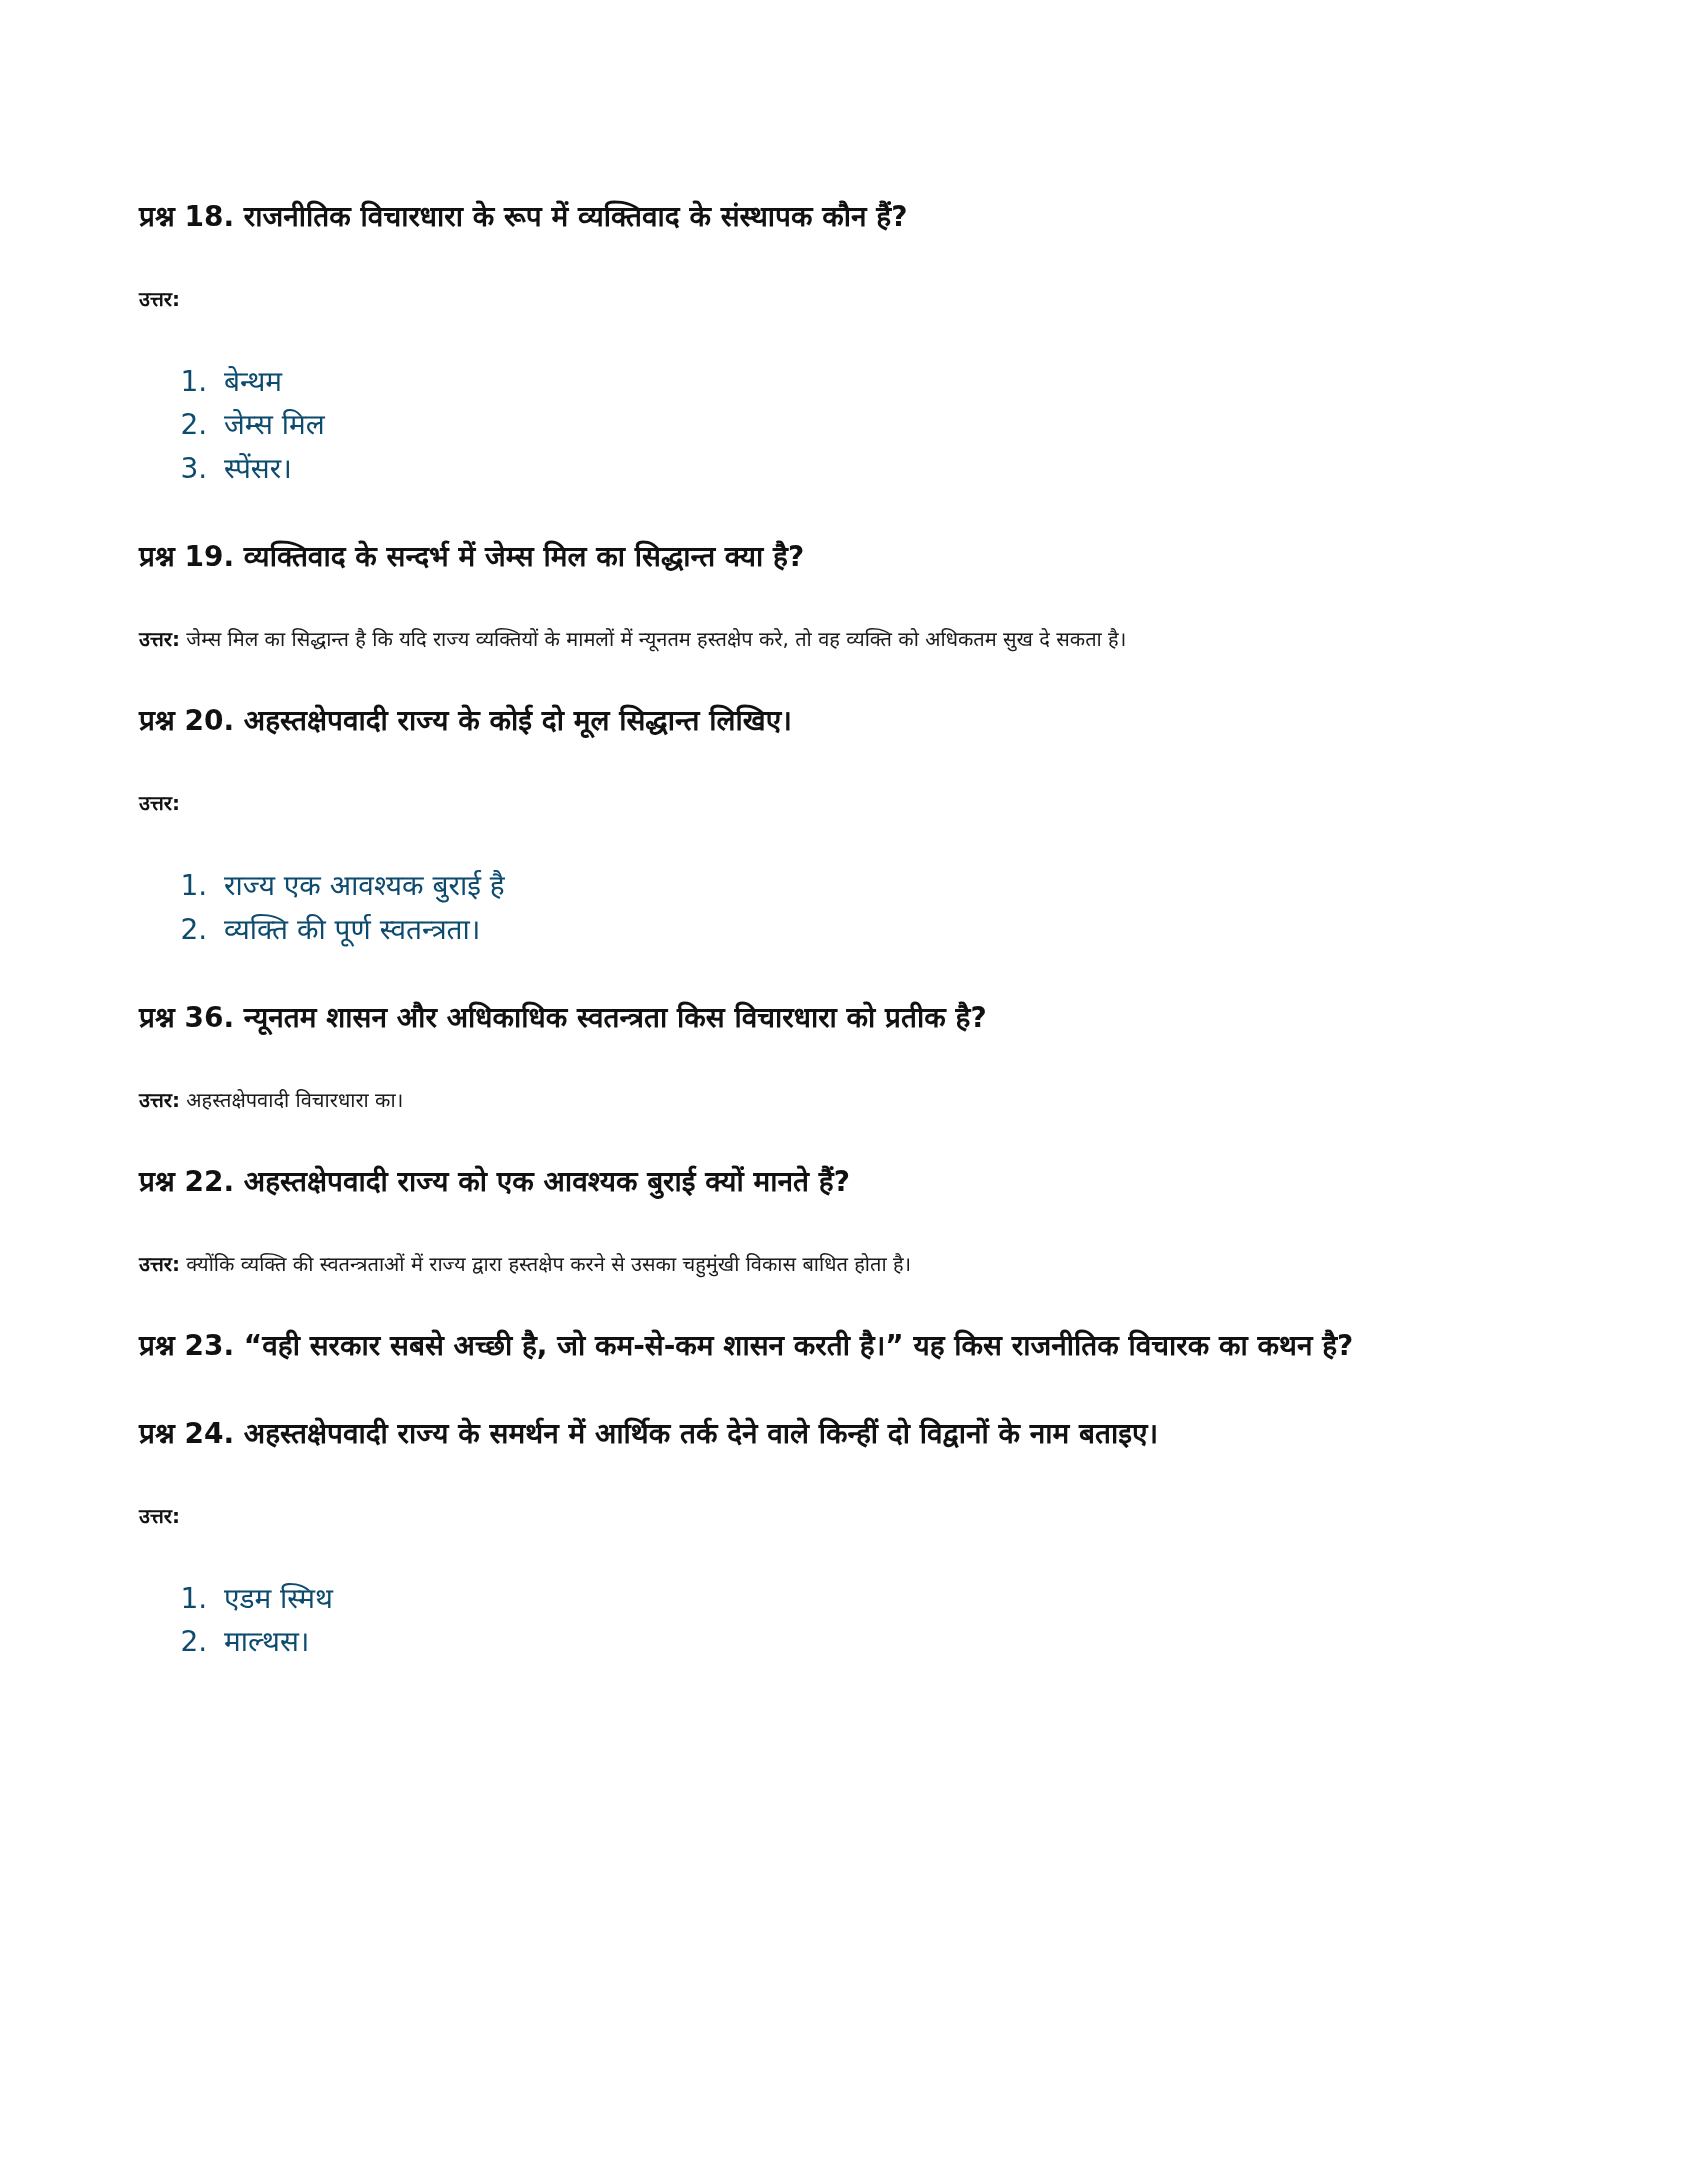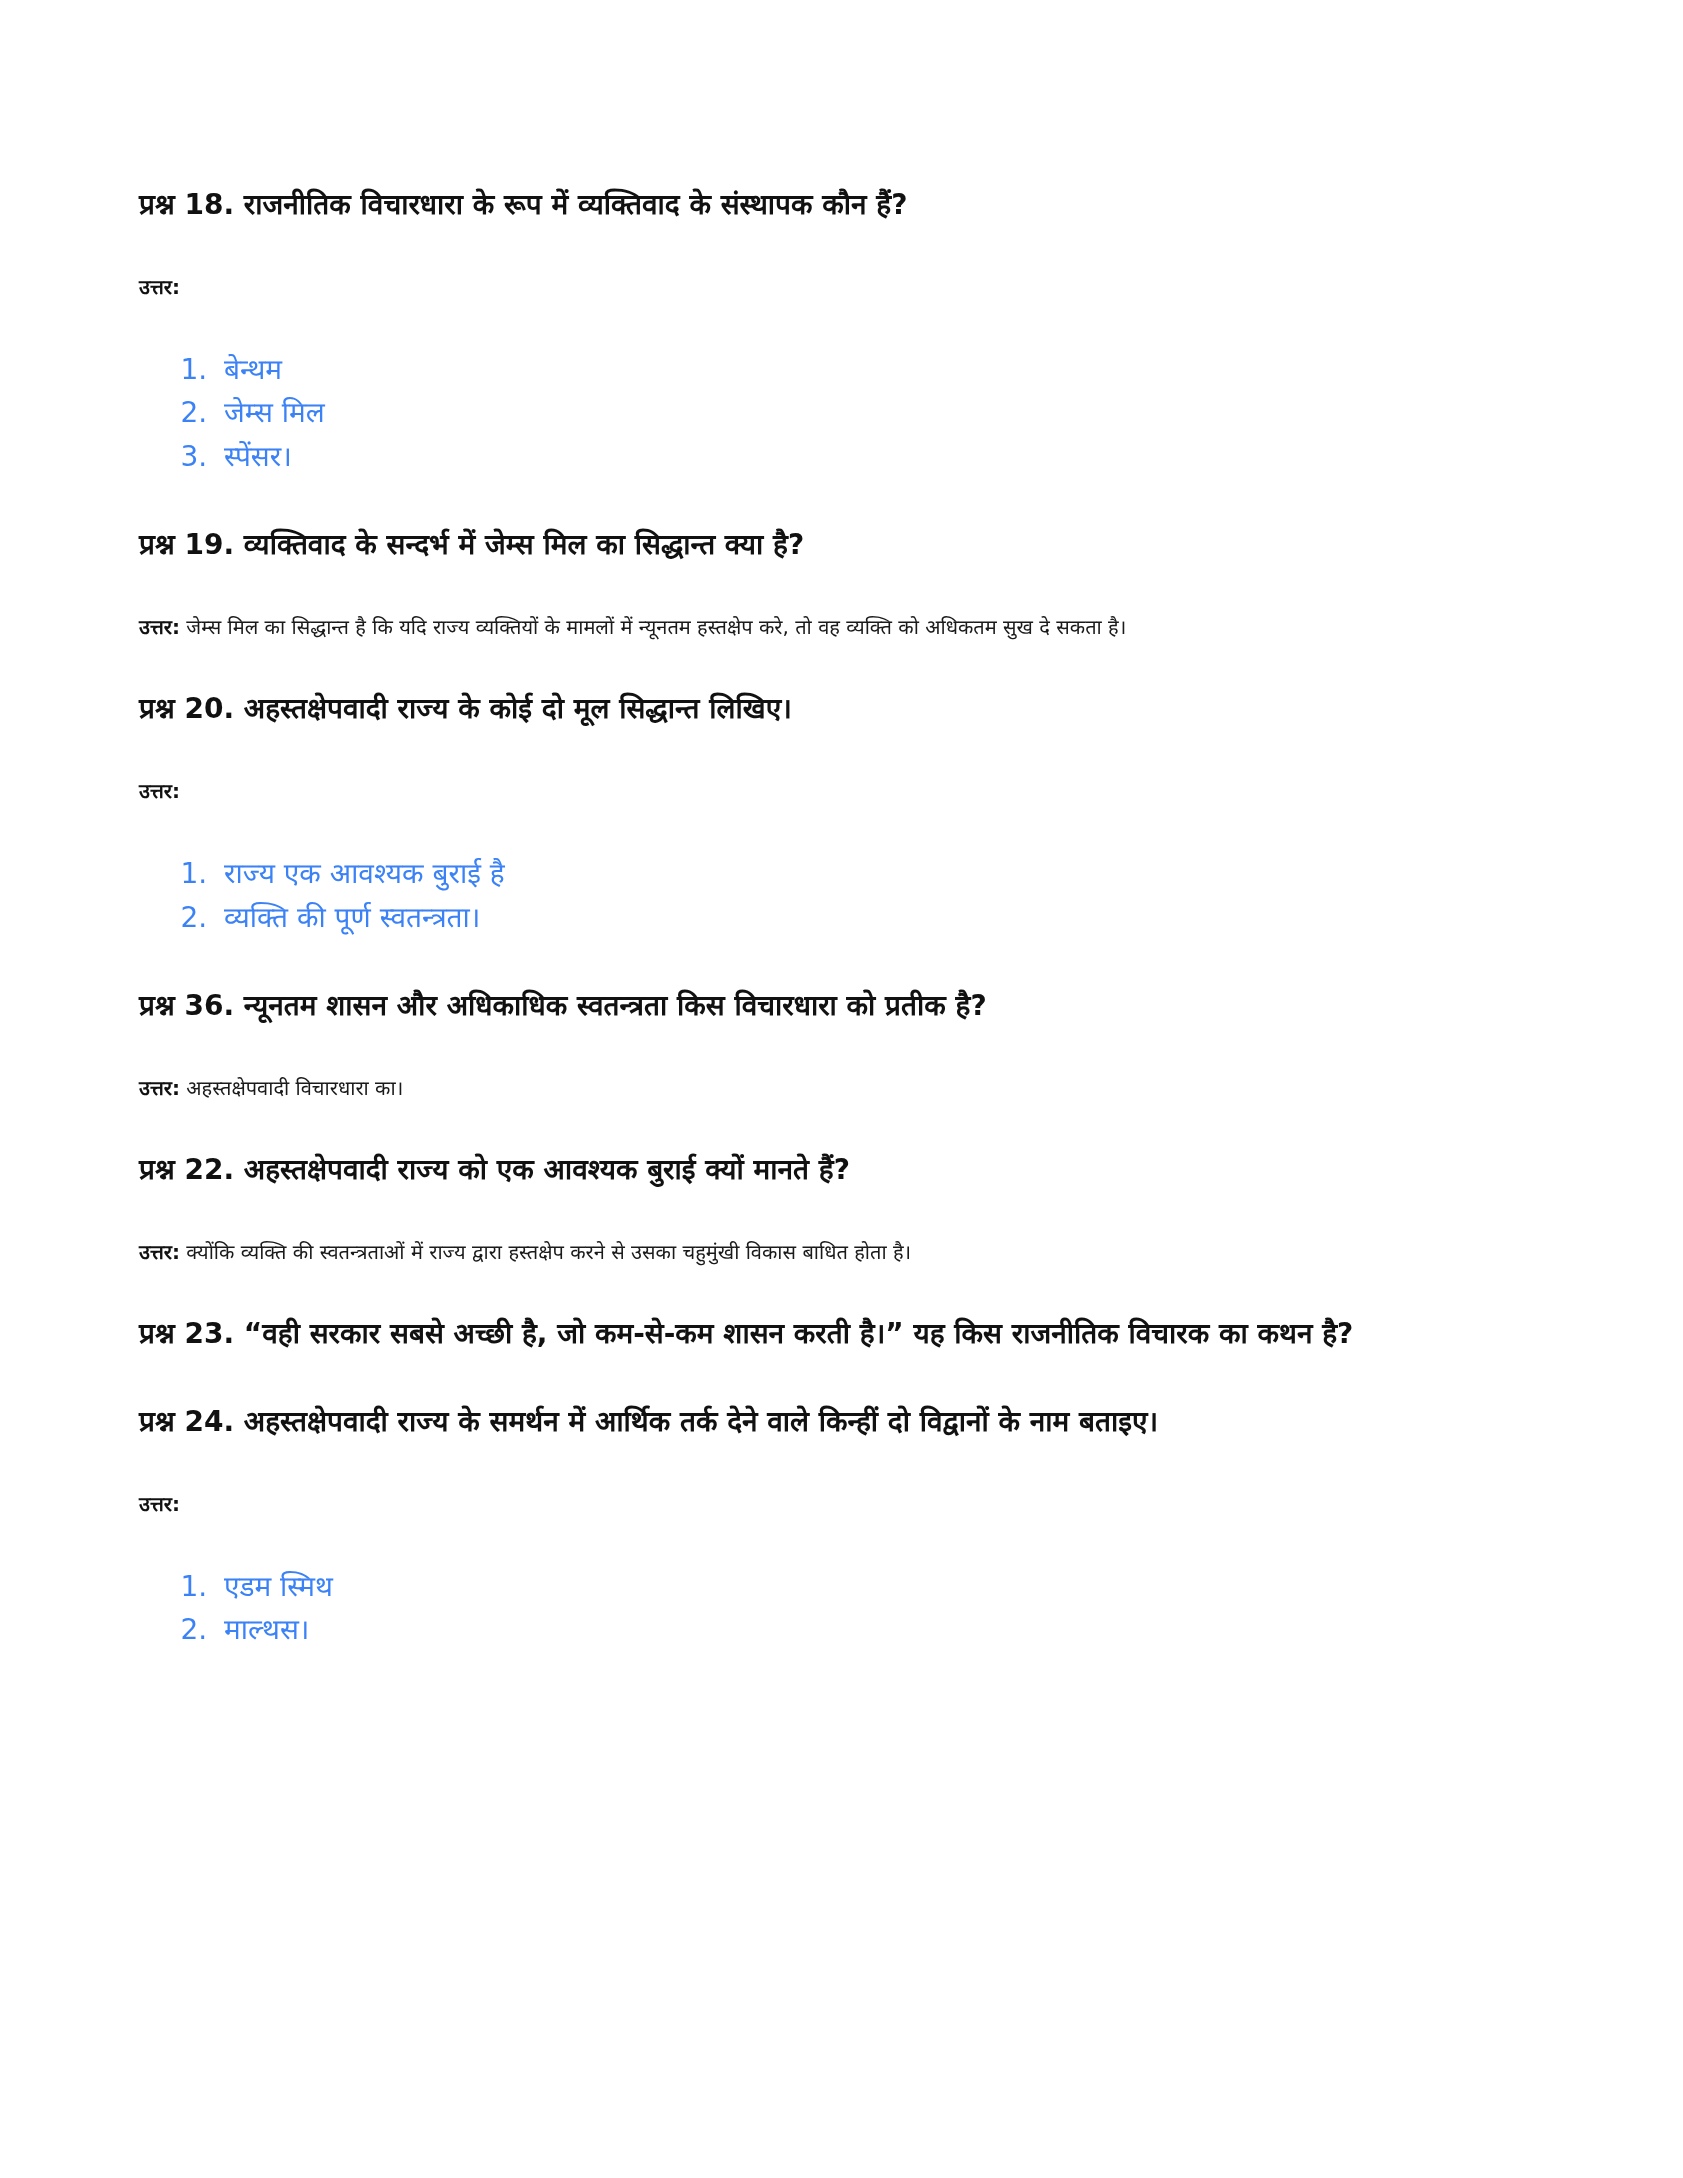--- a/index.html
+++ b/index.html
@@ -16,40 +16,40 @@
     padding: 184px 129px 99px 139px;
     font-family: "DejaVu Sans", "Liberation Sans", sans-serif;
     color: #111111;
     overflow: hidden;
   }
   .qa-block { margin: 0; }
   h2.question {
     font-size: 28px;
     font-weight: 700;
     line-height: 1.5;
-    margin: 0 0 46px 0;
+    margin: 12px 0 46px 0;
     color: #111111;
   }
   p.answer {
     font-size: 20px;
     font-weight: 400;
     line-height: 1.5;
     margin: 0 0 46px 0;
     color: #1a1a1a;
   }
   p.answer strong {
     font-weight: 700;
     color: #111111;
   }
   ol.answer-list {
     font-size: 28px;
     line-height: 1.55;
     margin: 0 0 46px 0;
     padding-left: 77px;
-    color: #3b82f6;
+    color: #0c4a6e;
   }
   ol.answer-list li {
     padding-left: 8px;
     margin: 0;
   }
 </style>
 </head>
 <body>
 
 <div class="page">

